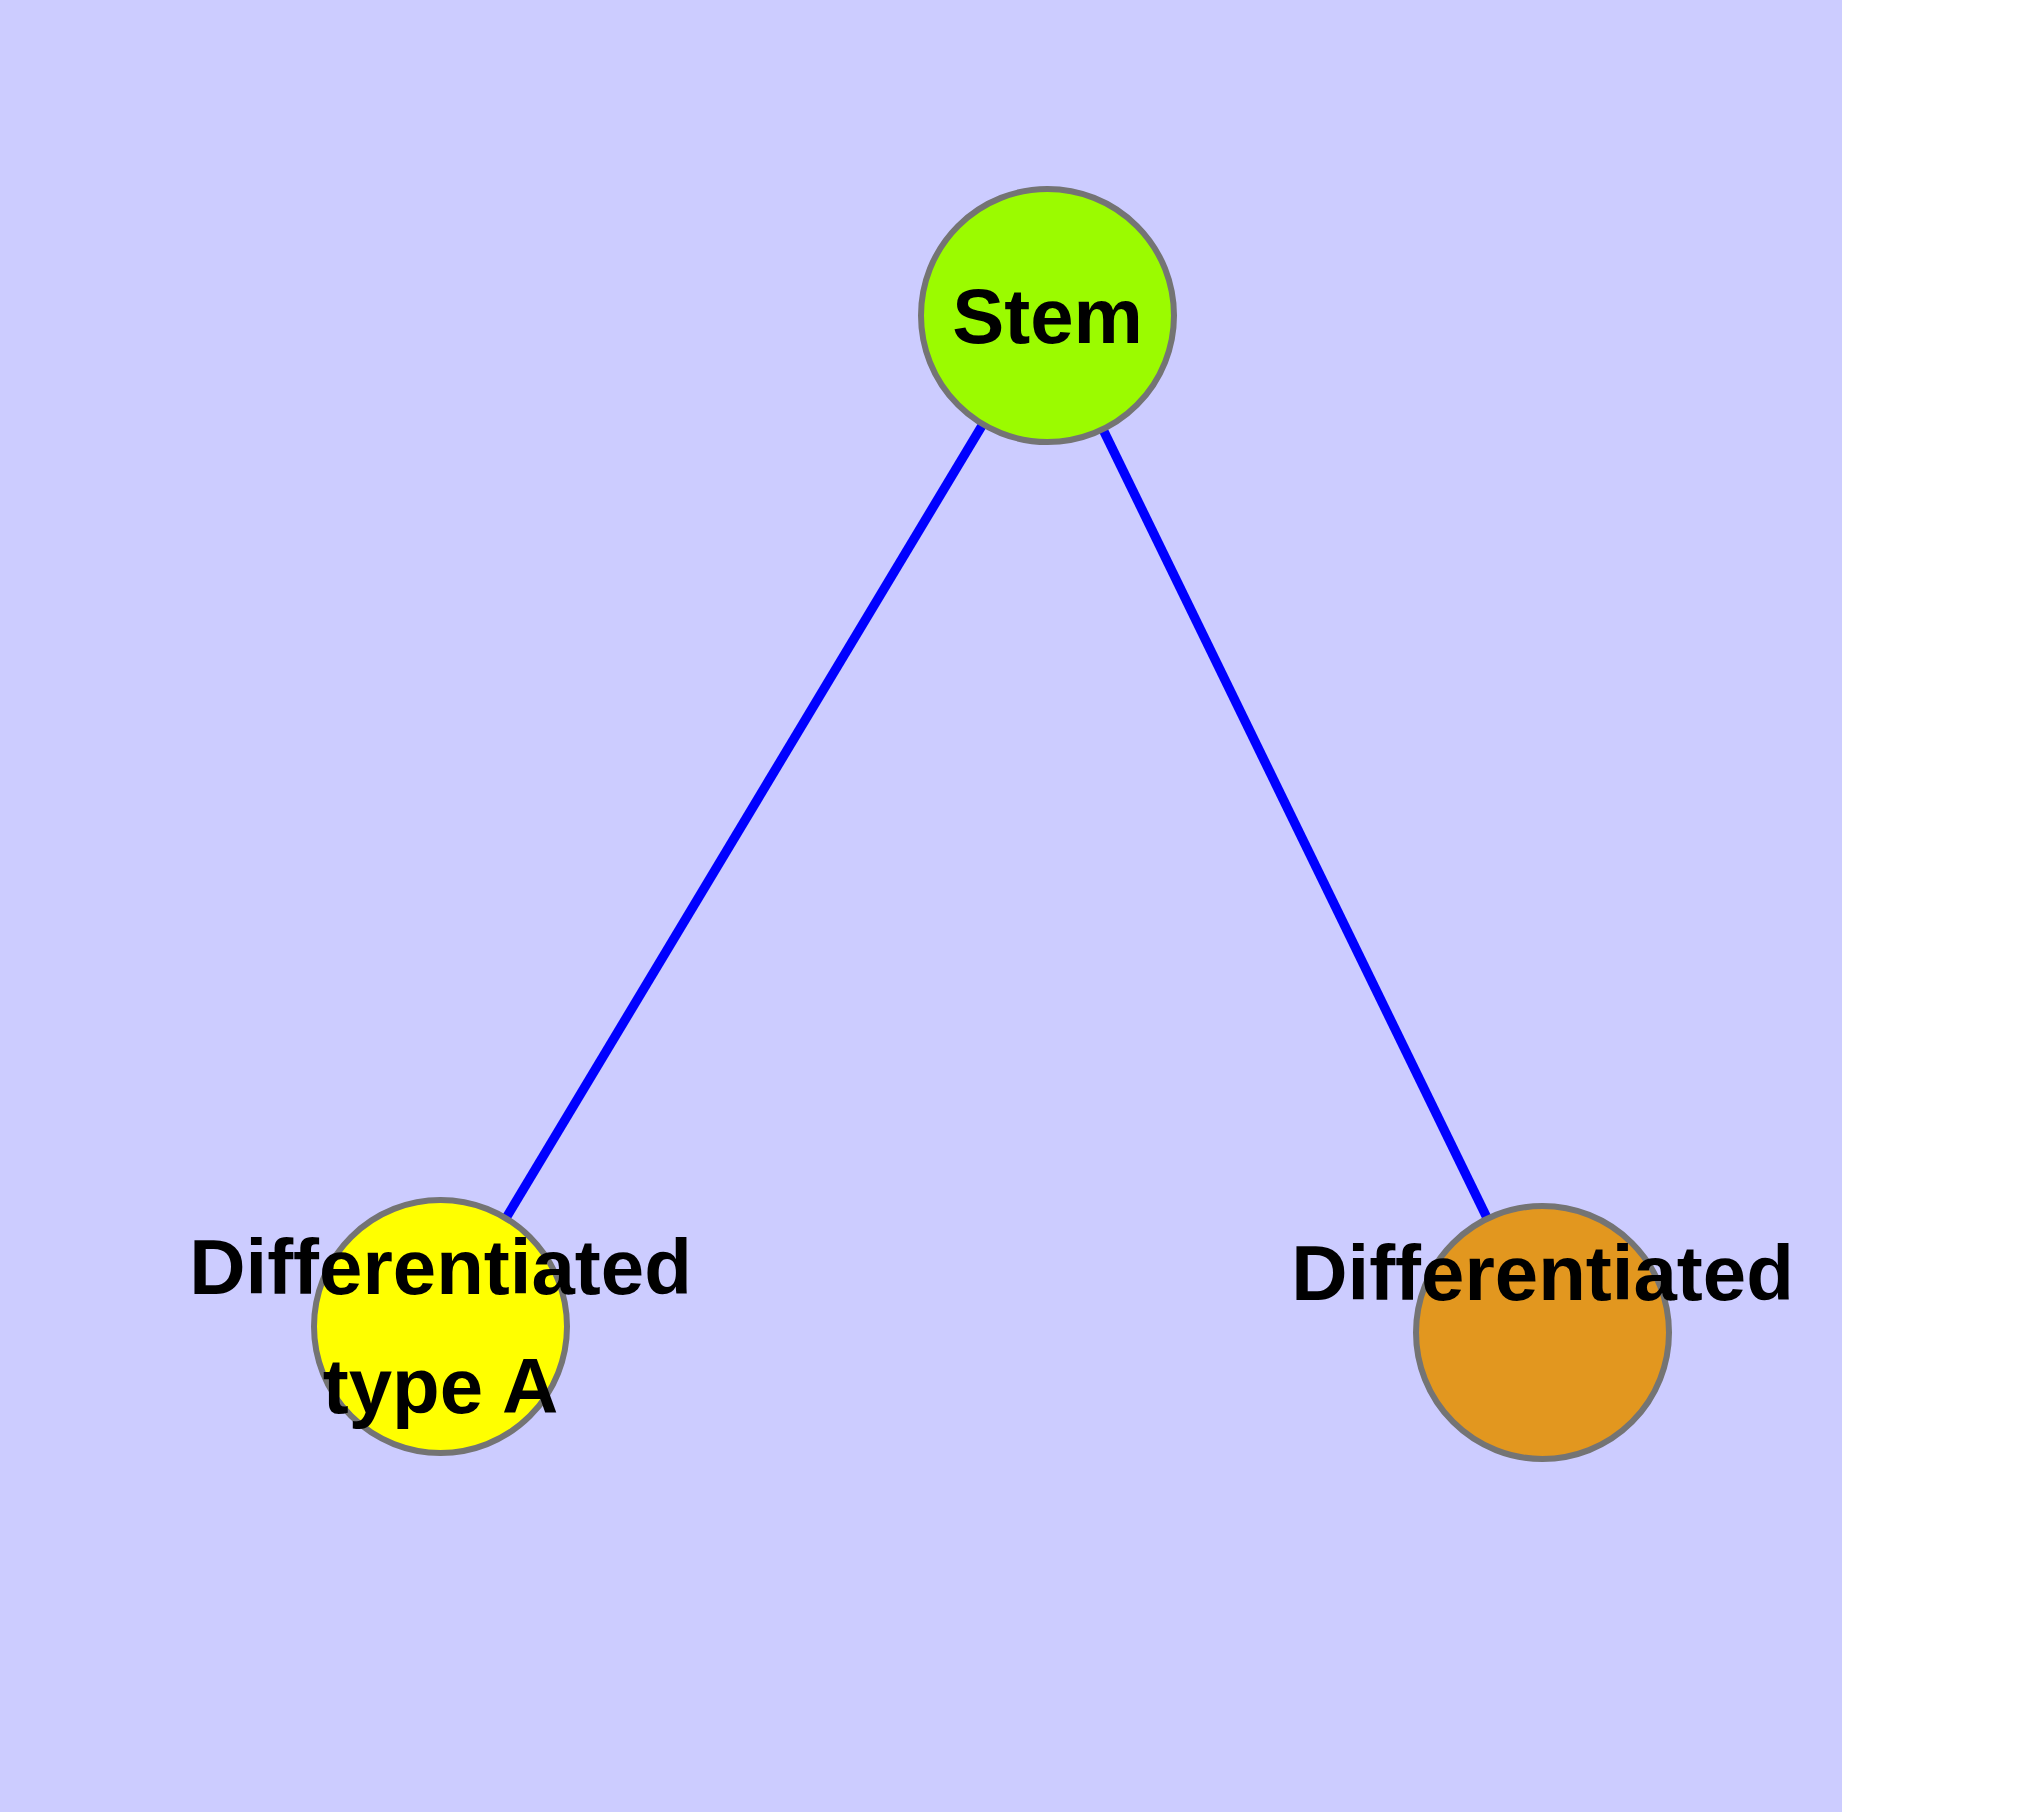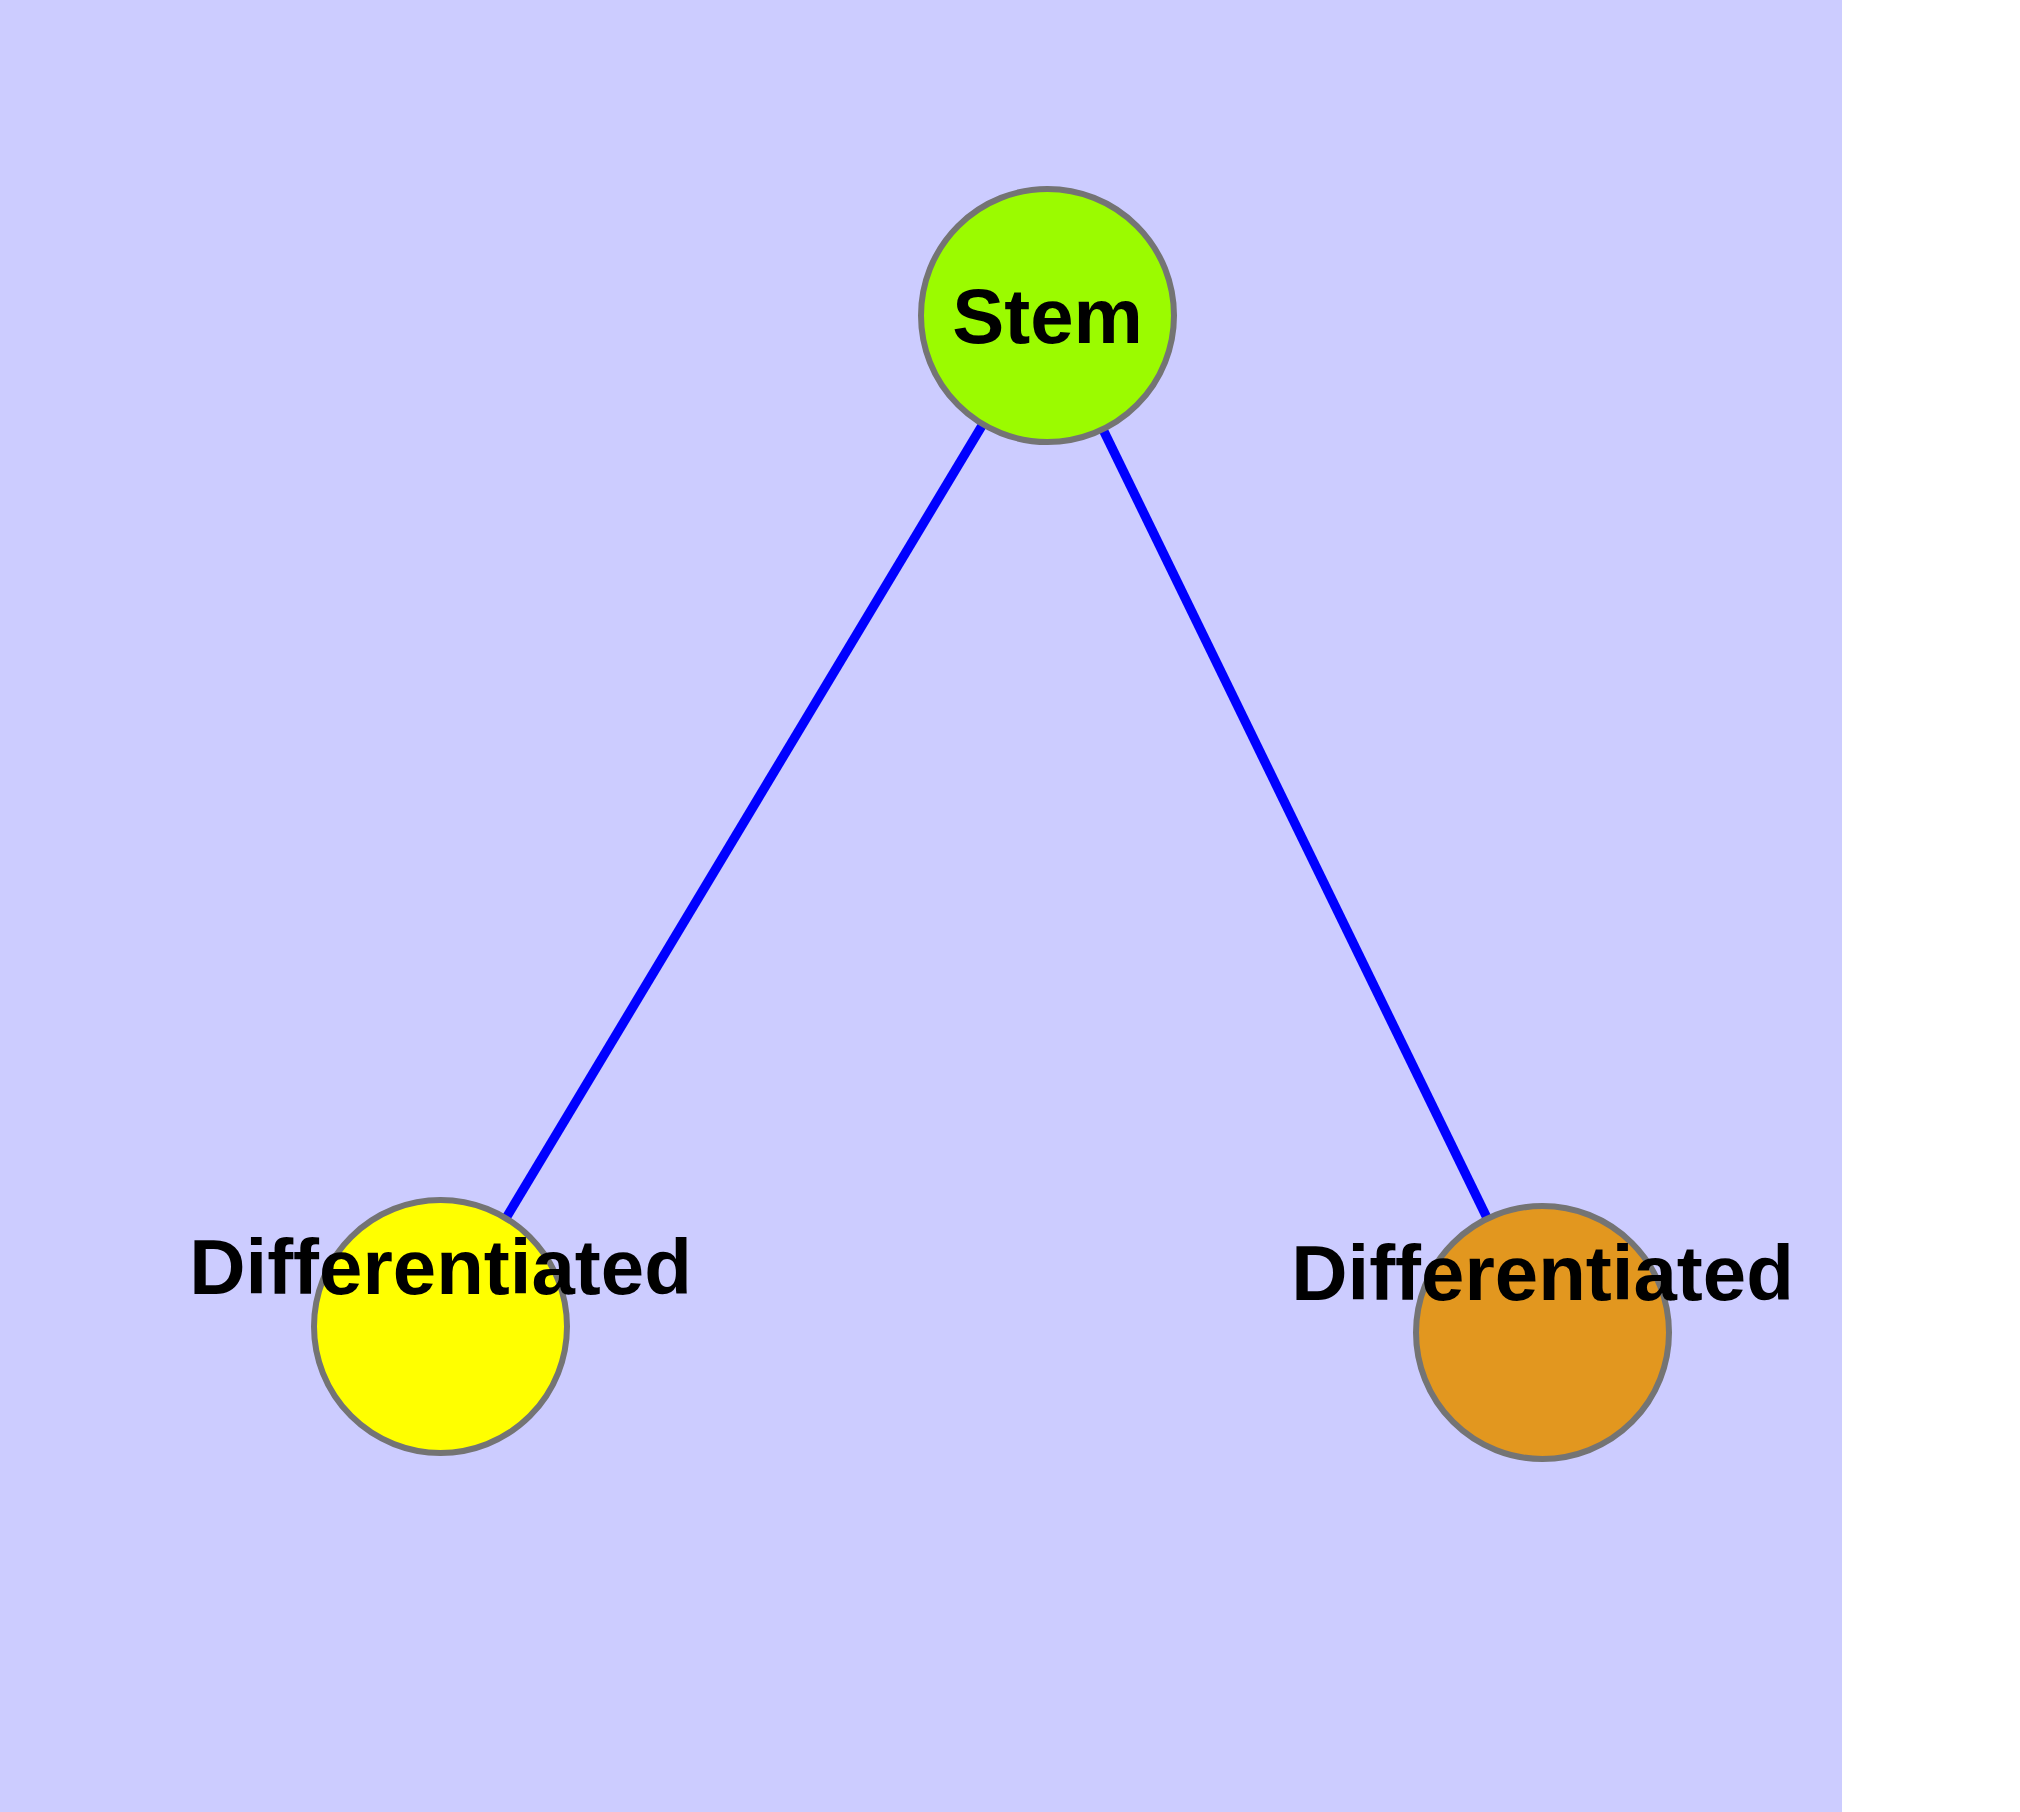--- a/index.html
+++ b/index.html
@@ -66,20 +66,21 @@
   <div class="node node-type-a" style="background-color: rgb(255, 255, 0);"></div>
 
   <div class="node node-type-b" style="background-color: rgb(226, 151, 31);"></div>
 
   <div class="node-label label-stem">
     <div>Stem</div>
   </div>
 
   <div class="node-label label-type-a">
     <div>Differentiated</div>
+    <div>type A</div>
   </div>
 
   <div class="node-label label-type-b">
     <div>Differentiated</div>
   </div>
 
 </div>
 
 
 </body></html>

